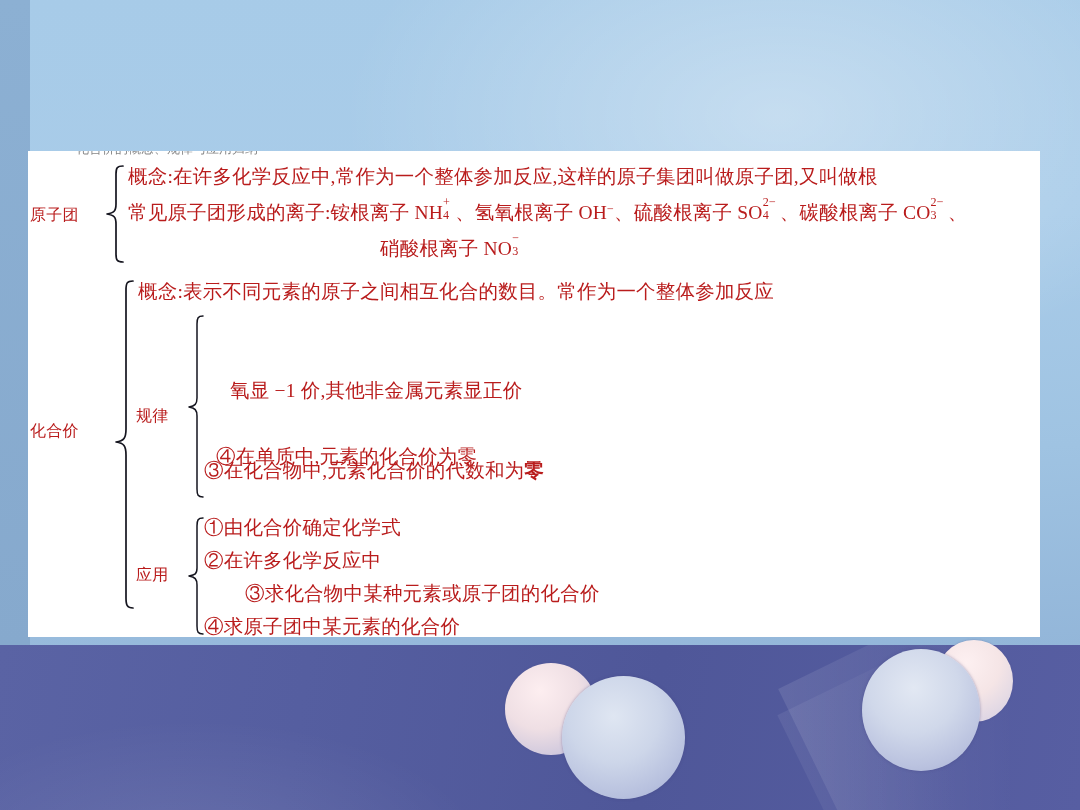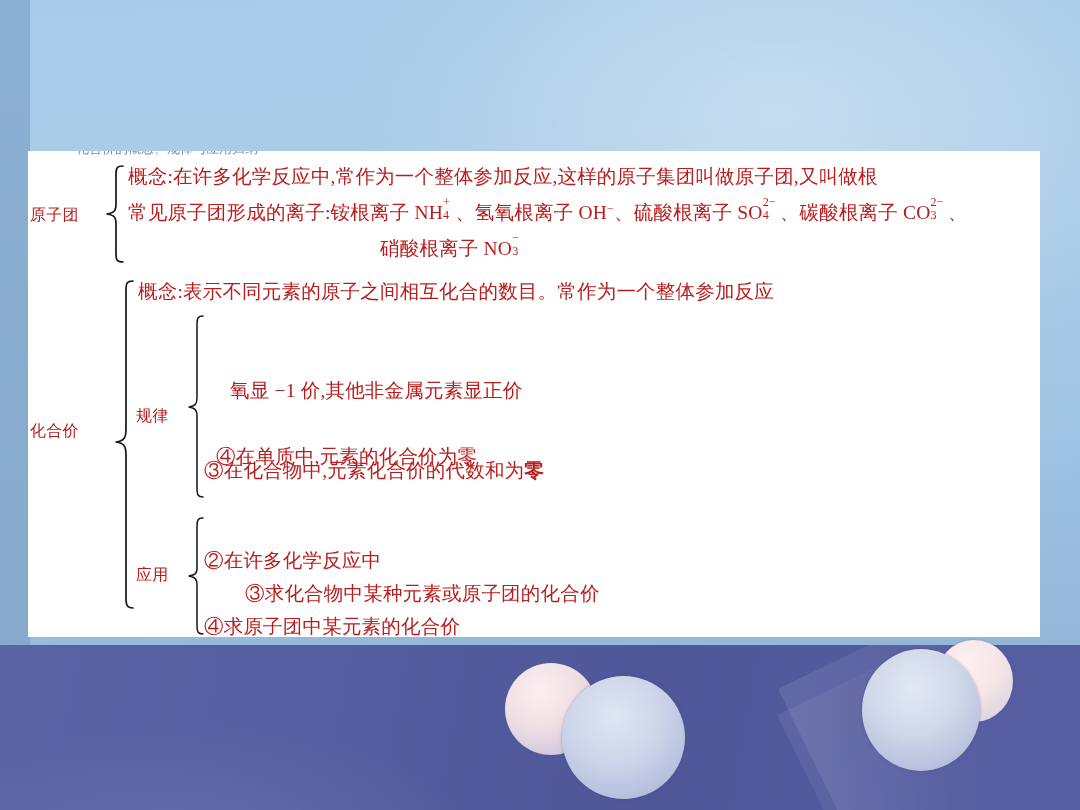--- a/index.html
+++ b/index.html
@@ -161,20 +161,21 @@
 
       <div class="t" style="left:188px;top:292px;"><span>④</span><span>在单质中,元素的化合价为零</span></div>
 
 
       <div class="t lbl" style="left:108px;top:414px;">应用</div>
 
       <svg class="brace thin" style="left:158px;top:365px;" width="20" height="120" viewBox="0 0 20 120">
         <path d="M17 2 C12 2, 11 4, 11 10 L11 52 C11 58, 9 59, 3 60 C9 61, 11 63, 11 69 L11 110 C11 116, 12 118, 17 118"></path>
       </svg>
 
+      <div class="t" style="left:176px;top:363px;"><span>①</span><span>由化合价确定化学式</span></div>
 
       <div class="t" style="left:176px;top:396px;"><span>②</span><span>在许多化学反应中</span></div>
 
       <div class="t" style="left:176px;top:429px;margin-left:41px;"><span>③</span><span>求化合物中某种元素或原子团的化合价</span></div>
 
       <div class="t" style="left:176px;top:462px;"><span>④</span><span>求原子团中某元素的化合价</span></div>
 
     </div>
   </div>
 </div>

